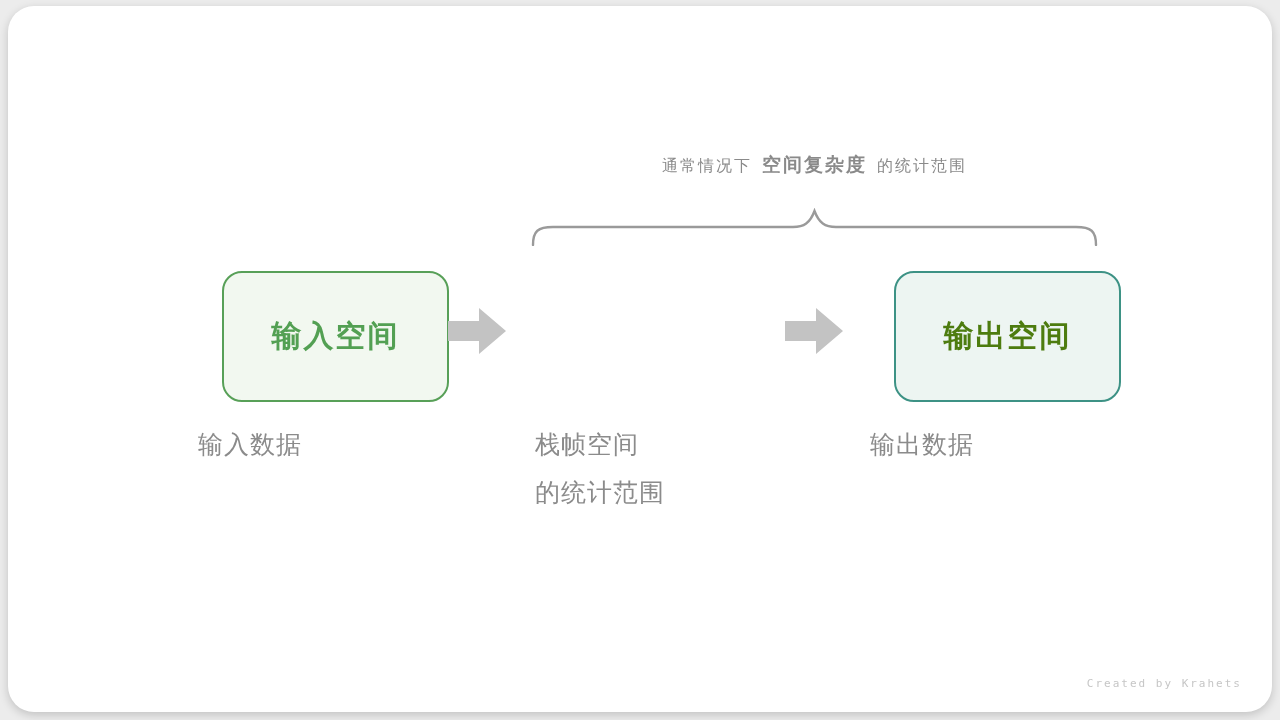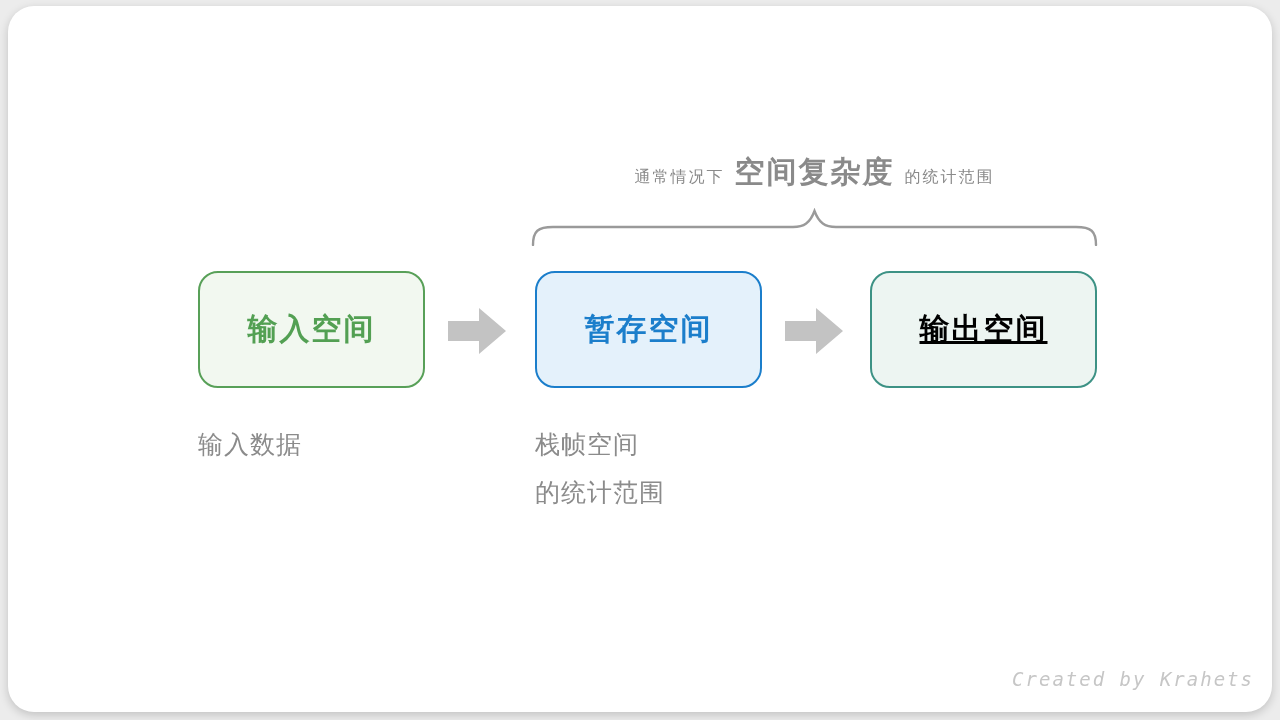--- a/index.html
+++ b/index.html
@@ -30,48 +30,49 @@
     text-align: center;
     color: #8a8a8a;
     white-space: nowrap;
   }
   .cap-normal {
     font-size: 16px;
     letter-spacing: 2px;
     vertical-align: baseline;
   }
   .cap-bold {
-    font-size: 30px;
+    font-size: 19px;
     font-weight: 700;
     letter-spacing: 2px;
     margin: 0 10px;
     vertical-align: baseline;
   }
   .brace {
     position: absolute;
     left: 523px; top: 202px;
     width: 567px; height: 38px;
   }
   
   .box {
     position: absolute;
     top: 265px;
-    width: 227px; height: 117px;
+    width: 227px; height: 131px;
     border-radius: 20px;
     border: 2.5px solid;
     display: flex;
     align-items: center;
     justify-content: center;
     font-size: 30px;
     font-weight: 700;
     letter-spacing: 2px;
+    margin-left: 24px;
   }
   .box-input  { left: 190px; border-color: #58a058; background: #f2f8f0; color: #53a053; }
   .box-temp   { left: 527px; border-color: #1b7ecb; background: #e4f1fb; color: #1b7ecb; }
-  .box-output { left: 862px; border-color: #3d9285; background: #edf5f2; color: #000000; text-decoration: underline; }
+  .box-output { left: 862px; border-color: #3d9285; background: #edf5f2; color: #4d7c0f; }
   
   .arrow {
     position: absolute;
     top: 300px;
     width: 60px; height: 50px;
   }
   .arrow-1 { left: 440px; }
   .arrow-2 { left: 777px; }
   
   .note {
@@ -83,26 +84,25 @@
     font-size: 25px;
     line-height: 48px;
     letter-spacing: 1px;
   }
   .note-input  { left: 190px; }
   .note-temp   { left: 527px; }
   .note-output { left: 862px; }
   
   .credit {
     position: absolute;
-    right: 18px; bottom: 22px;
+    right: 30px; bottom: 22px;
     font-family: "DejaVu Sans Mono", "Liberation Mono", monospace;
-    font-size: 19px;
+    font-size: 11px;
     letter-spacing: 2px;
     color: #c6c6c6;
-    font-style: italic;
   }
 </style>
 </head>
 <body>
 
 <div class="page">
   <div class="card">
 
     <div class="caption">
       <span class="cap-normal">通常情况下</span><span class="cap-bold">空间复杂度</span><span class="cap-normal">的统计范围</span>
@@ -113,38 +113,38 @@
     </svg>
 
     <div class="box box-input">
       <span>输入空间</span>
     </div>
 
     <svg class="arrow arrow-1" viewBox="0 0 60 50" xmlns="http://www.w3.org/2000/svg">
       <polygon points="0,15 31,15 31,2 58,25 31,48 31,35 0,35" fill="#c3c3c3"></polygon>
     </svg>
 
-    <div class="box box-temp">
-      <span>暂存空间</span>
-    </div>
 
     <svg class="arrow arrow-2" viewBox="0 0 60 50" xmlns="http://www.w3.org/2000/svg">
       <polygon points="0,15 31,15 31,2 58,25 31,48 31,35 0,35" fill="#c3c3c3"></polygon>
     </svg>
 
     <div class="box box-output">
       <span>输出空间</span>
     </div>
 
     <div class="note note-input">
       <div>输入数据</div>
     </div>
 
     <div class="note note-temp">
       <div>栈帧空间</div>
       <div>的统计范围</div>
     </div>
 
+    <div class="note note-output">
+      <div>输出数据</div>
+    </div>
 
     <div class="credit">Created by Krahets</div>
 
   </div>
 </div>
 
 </body></html>

